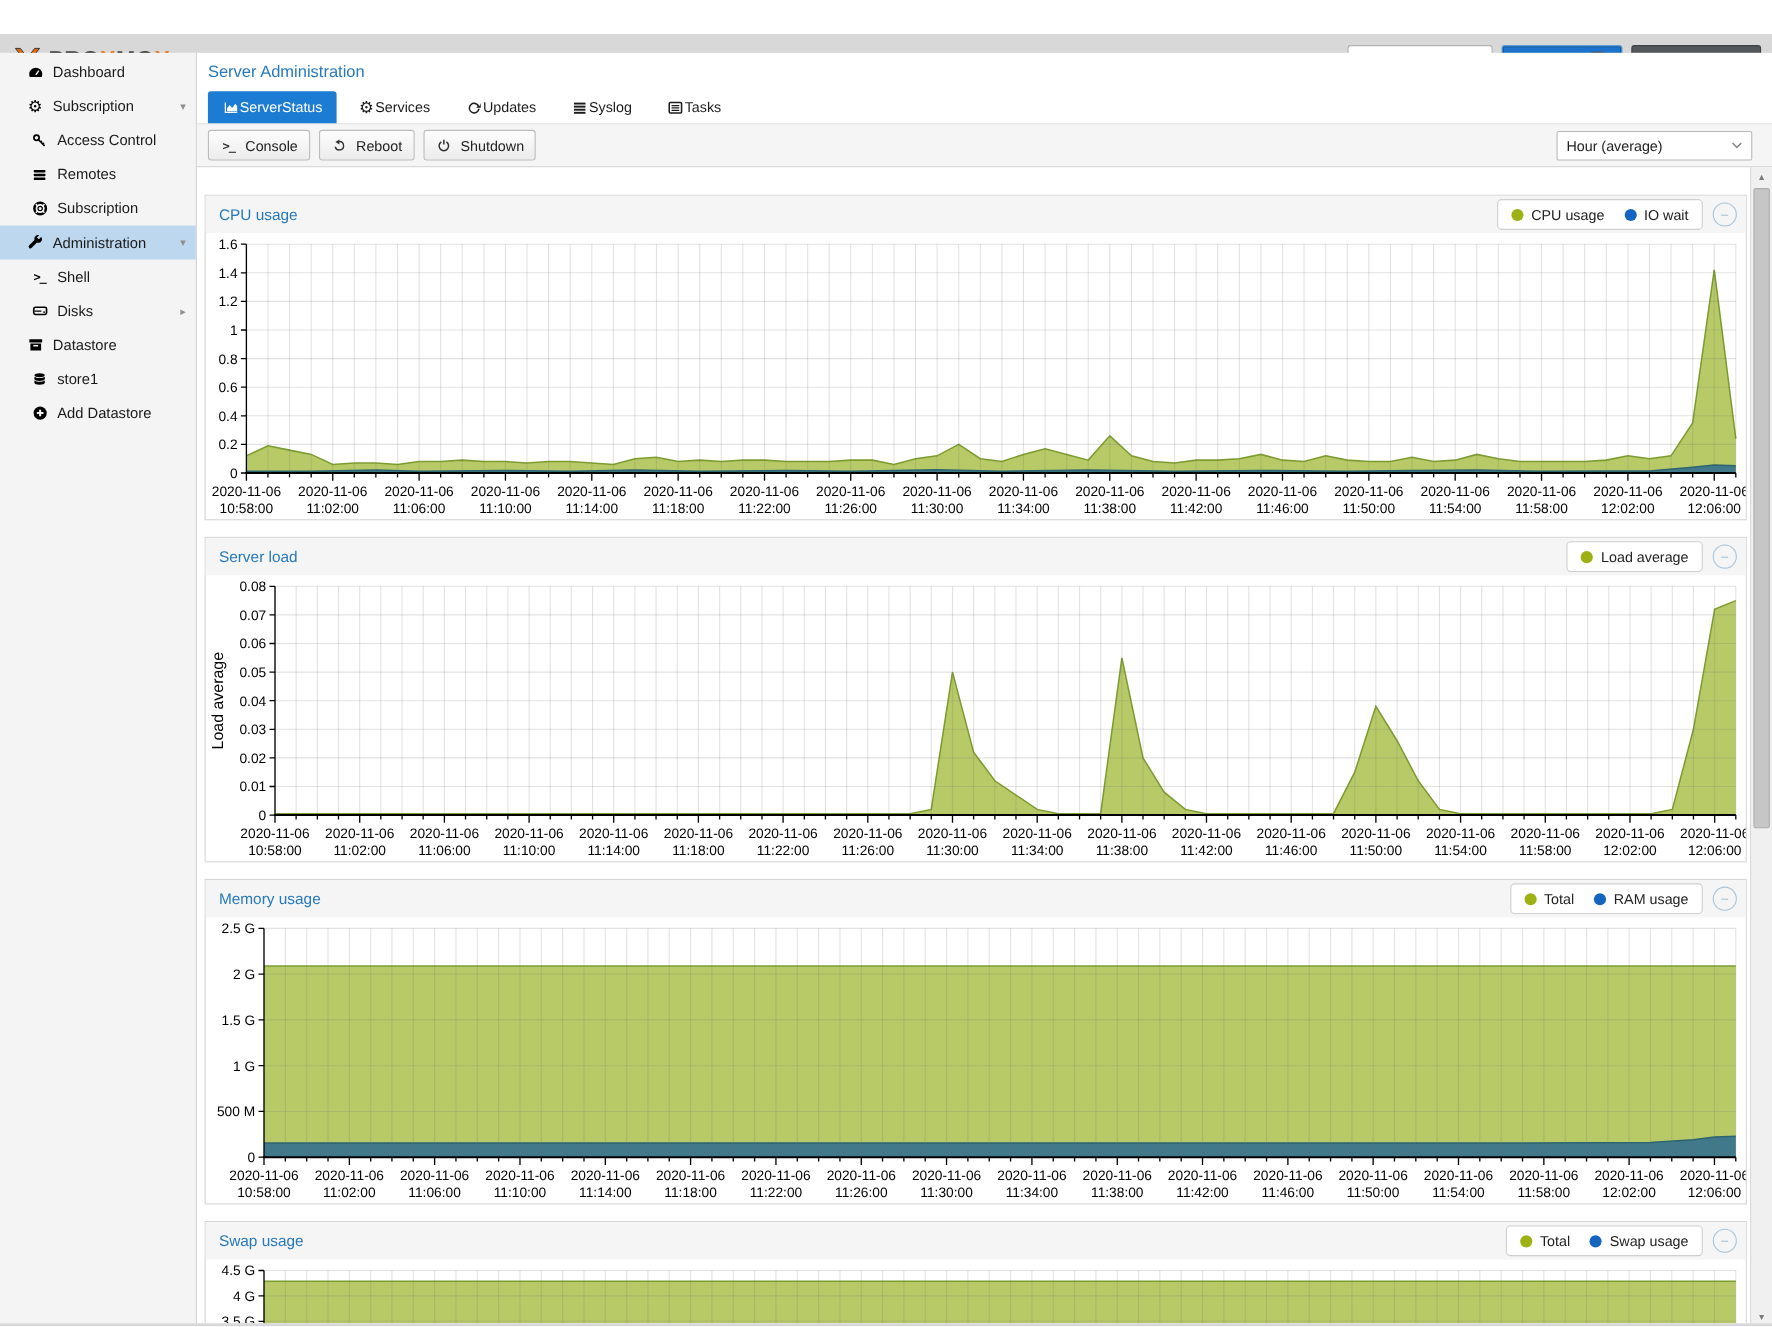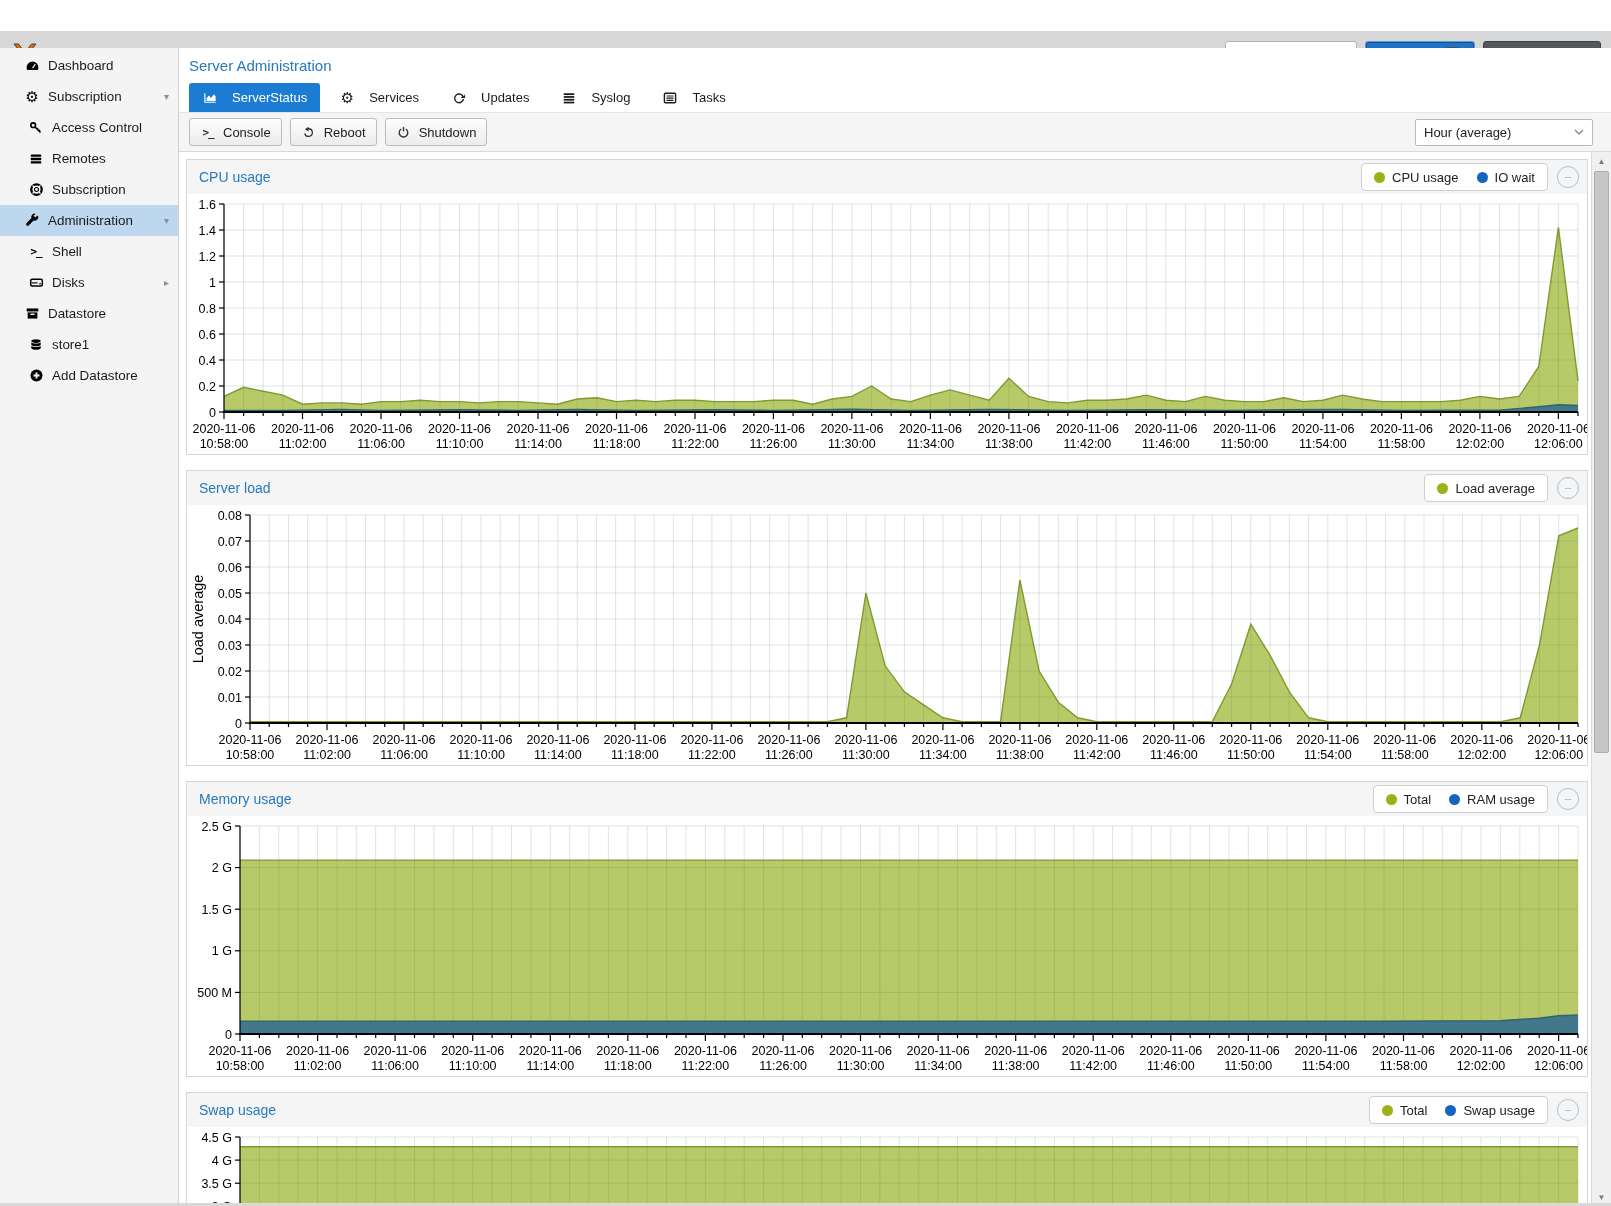--- a/index.html
+++ b/index.html
@@ -35,37 +35,37 @@
   .srow .icon{margin-right:8px;color:#000;}
   .srow.child{padding-left:28px;}
   .srow.selected{background:#bdd7ee;}
   .srow .endcaret{position:absolute;right:9px;color:#8f8f8f;font-size:10px;}
 
   
   .content{position:absolute;left:179px;top:48px;right:0;bottom:3px;background:#fff;}
   .pgtitle{height:35px;display:flex;align-items:center;padding-left:10px;
            color:#2779bd;font-size:15px;}
   .tabbar{height:29px;display:flex;align-items:flex-end;gap:6px;padding-left:10px;}
-  .tab{height:29px;display:flex;align-items:center;gap:14px;padding:0 13px;font-size:13px;
+  .tab{height:29px;display:flex;align-items:center;gap:0;padding:0 13px;font-size:13px;
        color:#1c1c1c;cursor:pointer;border-radius:3px 3px 0 0;}
   .tab .icon{color:#1c1c1c;}
   .tab.active{background:#1c7cd4;color:#fff;}
   .tab.active .icon{color:#fff;}
   .toolbar{height:38px;background:#f5f5f5;border-top:1px solid #e4e4e4;border-bottom:1px solid #d8d8d8;
            display:flex;align-items:center;gap:8px;padding:0 18px 0 10px;}
   .tbtn{height:26px;display:flex;align-items:center;gap:7px;padding:0 10px;font-size:13px;color:#222;
         background:linear-gradient(#fdfdfd,#ececec);border:1px solid #bcbcbc;border-radius:3px;cursor:pointer;}
   .tbtn .icon{color:#333;}
   .spacer{flex:1;}
   .rangesel{width:160px;height:25px;background:#fff;border:1px solid #b9b9b9;border-radius:2px;
             display:flex;align-items:center;justify-content:space-between;font-size:13px;color:#222;
             padding:0 8px;cursor:pointer;}
 
   
-  .charts{position:absolute;top:105px;left:0;right:19px;bottom:0;padding:6px 4px 0 7px;overflow:hidden;}
+  .charts{position:absolute;top:105px;left:0;right:19px;bottom:0;padding:24px 4px 0 7px;overflow:hidden;}
   .panel{border:1px solid #d6d6d6;background:#fff;margin-bottom:15px;}
   .panel-h{height:34px;background:#f5f5f5;display:flex;align-items:center;padding:0 8px 0 12px;}
   .panel-title{color:#2779bd;font-size:14px;}
   .legend{margin-left:auto;display:flex;align-items:center;gap:18px;background:#fff;
           border:1px solid #cfcfcf;border-radius:4px;height:26px;padding:0 12px;font-size:13px;color:#222;}
   .lg-item{display:flex;align-items:center;}
   .dot{width:11px;height:11px;border-radius:50%;margin-right:7px;display:inline-block;}
   .collapse-btn{width:20px;height:20px;border-radius:50%;border:1px solid #a5c4dd;color:#a5c4dd;
                 margin-left:9px;display:flex;align-items:center;justify-content:center;
                 font-size:13px;line-height:1;cursor:pointer;flex:0 0 20px;}

